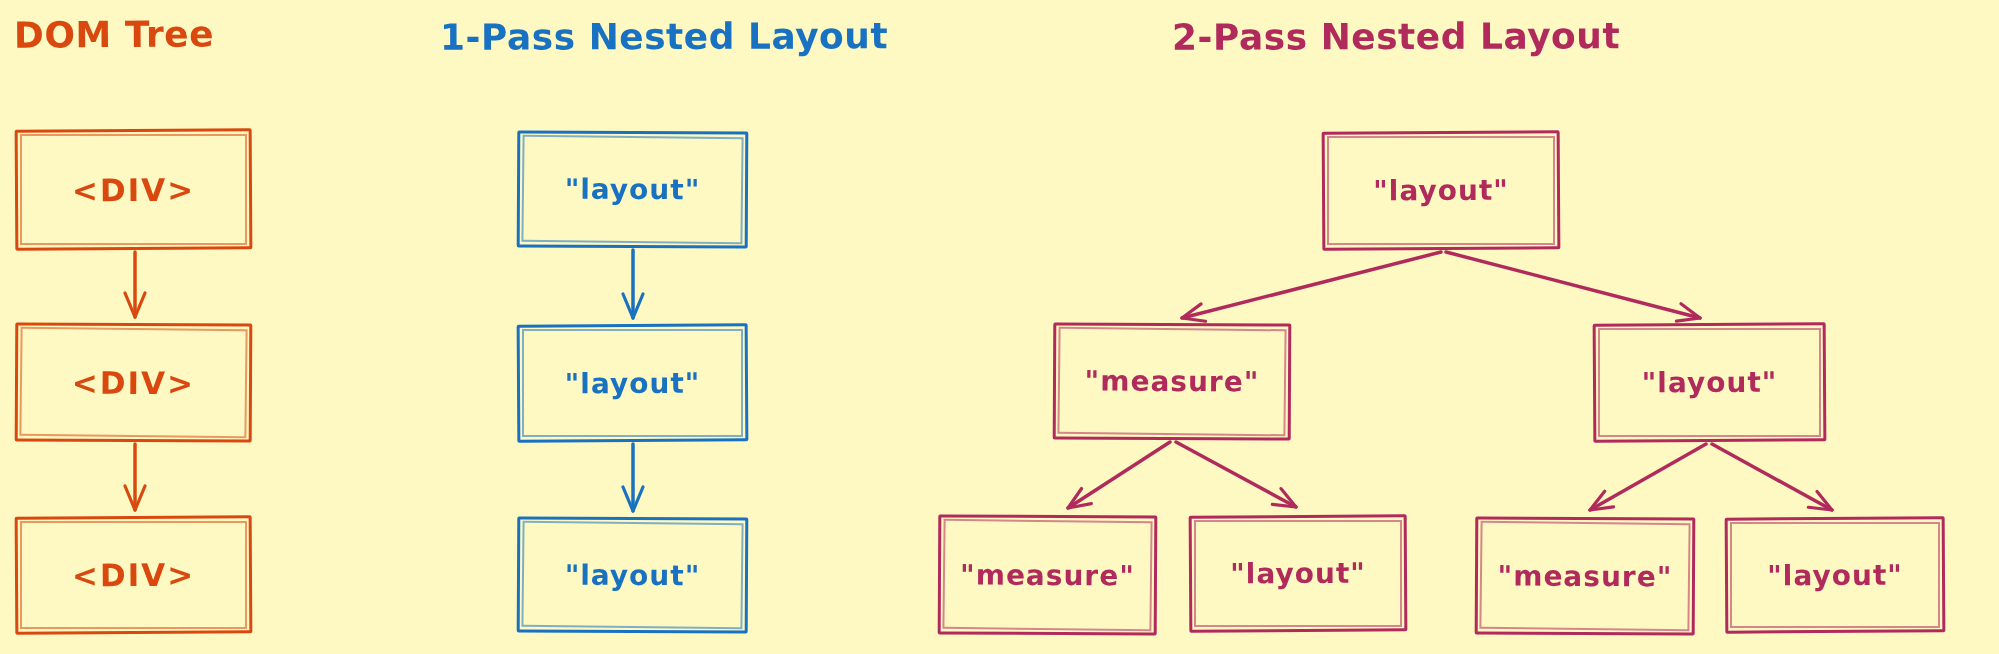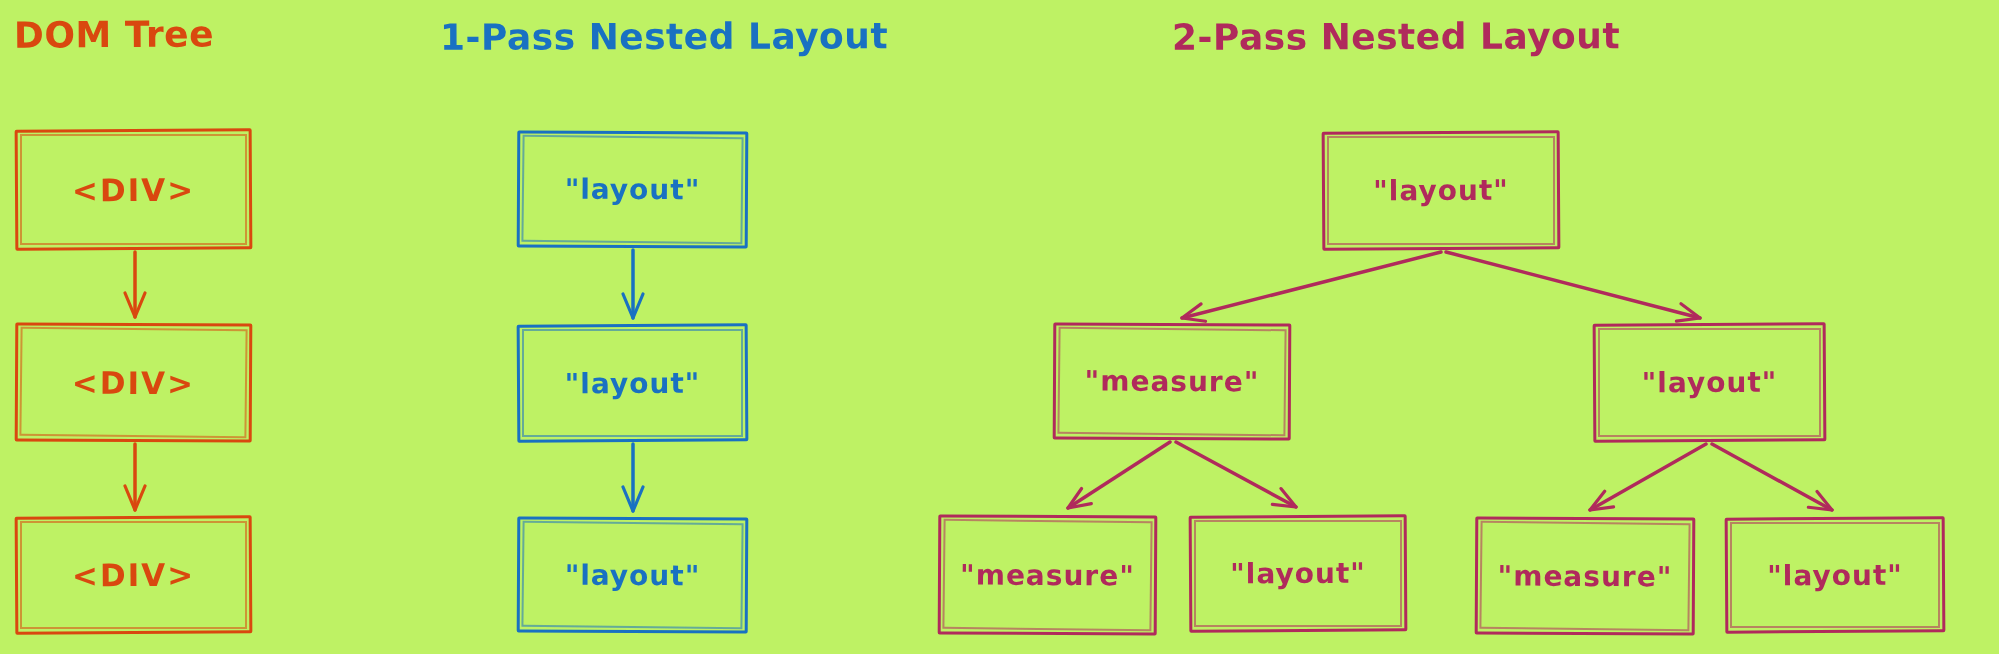--- a/index.html
+++ b/index.html
@@ -4,21 +4,21 @@
 <style>
   html, body {
     margin: 0;
     padding: 0;
     background: #ffffff;
   }
   .canvas {
     position: relative;
     width: 1999px;
     height: 654px;
-    background: #bef264;
+    background: #fef9c3;
     font-family: "DejaVu Sans", "Liberation Sans", sans-serif;
     overflow: hidden;
   }
   .arrows {
     position: absolute;
     left: 0; top: 0;
     width: 1999px;
     height: 654px;
     pointer-events: none;
   }

